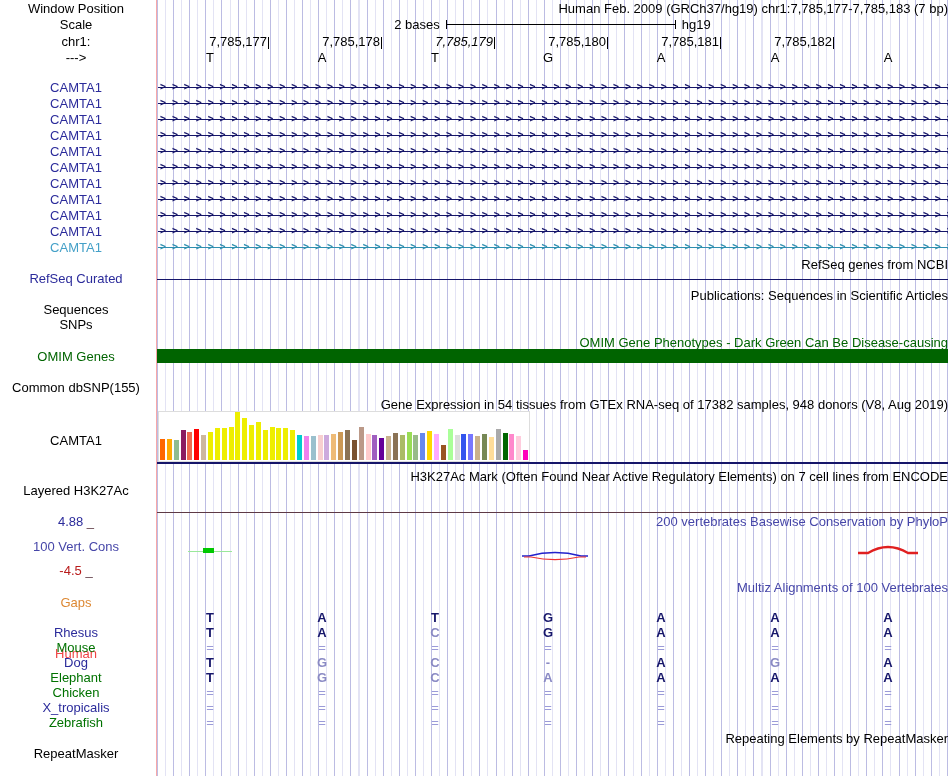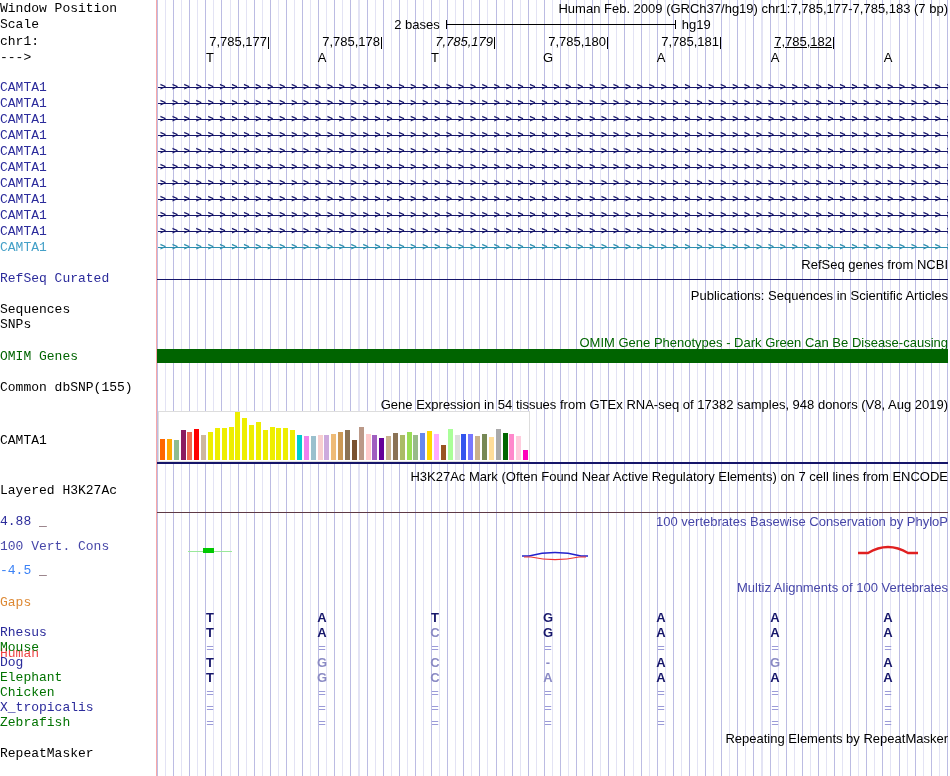--- a/index.html
+++ b/index.html
@@ -8,26 +8,26 @@
     font-family:"Liberation Sans","DejaVu Sans",sans-serif;
     font-size:13px;color:#000;background:#fff;
   }
   .grid{
     position:absolute;left:157px;top:0;width:792px;height:776px;
     background:
       repeating-linear-gradient(to right, rgba(150,150,210,.50) 0 1px, transparent 1px 16.12px),
       repeating-linear-gradient(to right, rgba(185,185,228,.40) 0 1px, transparent 1px 8.06px);
   }
   .pink-line{position:absolute;left:156px;top:0;width:1px;height:776px;background:#f7a8a8;}
-  .lbl{position:absolute;left:0;width:152px;text-align:left;height:14px;line-height:14px;white-space:nowrap;font-family:Liberation Mono, monospace;}
+  .lbl{position:absolute;left:0;width:152px;text-align:center;height:14px;line-height:14px;white-space:nowrap;}
   .title{position:absolute;left:157px;width:791px;text-align:right;height:14px;line-height:14px;white-space:nowrap;}
   .navy{color:#2b2b9b;}
   .blue-title{color:#4646a8;}
   .omim-green{color:#006400;}
-  .maroon{color:#3b82f6;margin-top:47px;}
+  .maroon{color:#b91c1c;margin-top:47px;}
   .hline{position:absolute;left:157px;width:791px;}
   .scale-row{position:absolute;left:157px;top:18px;width:791px;height:13px;display:flex;justify-content:center;align-items:center;gap:6px;}
   .scalebar{width:228px;height:9px;border-left:1px solid #000;border-right:1px solid #000;
     background:linear-gradient(#000,#000) center/100% 1px no-repeat;}
   .coord{position:absolute;height:13px;line-height:13px;text-align:right;white-space:nowrap;}
   .coord .tick{display:inline-block;width:1px;height:12px;background:#000;vertical-align:middle;margin-left:1px;}
   .base{position:absolute;width:24px;text-align:center;height:14px;line-height:14px;}
   .tx-row{position:absolute;left:158px;width:790px;height:16px;overflow:hidden;}
   .tx-line{position:absolute;left:0;top:7px;width:100%;border-top:1.6px solid currentColor;}
   .tx-chevrons{position:absolute;left:2px;top:1px;white-space:nowrap;overflow:hidden;width:100%;
@@ -58,21 +58,21 @@
     <span>hg19</span>
   </div>
 
   <div class="lbl" style="top:35px">chr1:</div>
   <div id="coords">
       <div class="coord" style="left: 194px; top: 35px; width: 75px;"><span>7,785,177</span><span class="tick"></span></div>
       <div class="coord" style="left: 307px; top: 35px; width: 75px;"><span>7,785,178</span><span class="tick"></span></div>
       <div class="coord" style="left: 420px; top: 35px; width: 75px; font-style: italic;"><span>7,785,179</span><span class="tick"></span></div>
       <div class="coord" style="left: 533px; top: 35px; width: 75px;"><span>7,785,180</span><span class="tick"></span></div>
       <div class="coord" style="left: 646px; top: 35px; width: 75px;"><span>7,785,181</span><span class="tick"></span></div>
-      <div class="coord" style="left: 759px; top: 35px; width: 75px; text-decoration: underline;"><span>7,785,182</span><span class="tick"></span></div>
+      <div class="coord" style="left: 759px; top: 35px; width: 75px;"><span>7,785,182</span><span class="tick"></span></div>
     </div>
 
   <div class="lbl" style="top:51px">---&gt;</div>
   <div id="bases">
       <div class="base" style="left: 198px; top: 51px;">T</div>
       <div class="base" style="left: 310px; top: 51px;">A</div>
       <div class="base" style="left: 423px; top: 51px;">T</div>
       <div class="base" style="left: 536px; top: 51px;">G</div>
       <div class="base" style="left: 649px; top: 51px;">A</div>
       <div class="base" style="left: 763px; top: 51px;">A</div>
@@ -209,21 +209,21 @@
       <div class="gtex-bar" style="left: 357.2px; height: 24px; background: rgb(255, 204, 221);"></div>
       <div class="gtex-bar" style="left: 364.05px; height: 10px; background: rgb(255, 0, 187);"></div>
     </div>
   <div class="hline" style="top:462px;height:2px;background:#151569"></div>
 
   <div class="title" style="top:470px">H3K27Ac Mark (Often Found Near Active Regulatory Elements) on 7 cell lines from ENCODE</div>
   <div class="lbl" style="top:484px">Layered H3K27Ac</div>
   <div class="hline" style="top:512px;height:1px;background:#5e3a45"></div>
 
   <div class="lbl" style="top:515px"><span class="navy">4.88</span> <span class="cons-tick">_</span></div>
-  <div class="title blue-title" style="top:515px">100 vertebrates Basewise Conservation by PhyloP</div>
+  <div class="title blue-title" style="top:515px">200 vertebrates Basewise Conservation by PhyloP</div>
   <div class="lbl blue-title" style="top:540px">100 Vert. Cons</div>
 
   <div style="position:absolute;left:188px;top:551px;width:44px;height:1px;background:#9ae89a"></div>
   <div style="position:absolute;left:203px;top:548px;width:11px;height:5px;background:#00c800"></div>
   <svg style="position:absolute;left:522px;top:551px" width="66" height="10" viewBox="0 0 66 10">
     <path d="M0,5 L7,5 C24,0.5 42,0.5 59,5 L66,5" stroke="#2222cc" stroke-width="1.4" fill="none"></path>
     <path d="M2,6 L9,6 C25,9.5 41,9.5 57,6 L64,6" stroke="#ee3333" stroke-width="1.2" fill="none"></path>
   </svg>
   <svg style="position:absolute;left:858px;top:543px" width="60" height="12" viewBox="0 0 60 12">
     <path d="M0,10 L10,10 Q30,-2 50,10 L60,10" stroke="#e02020" stroke-width="2.4" fill="none"></path>

